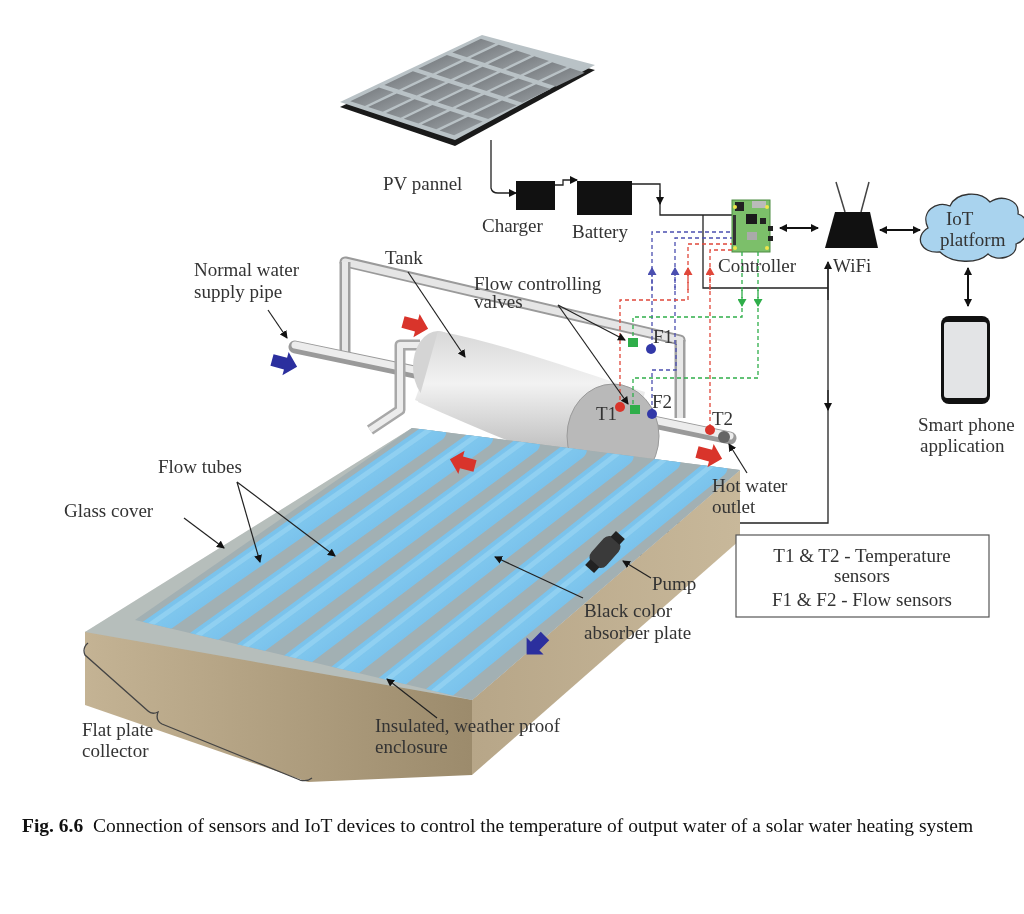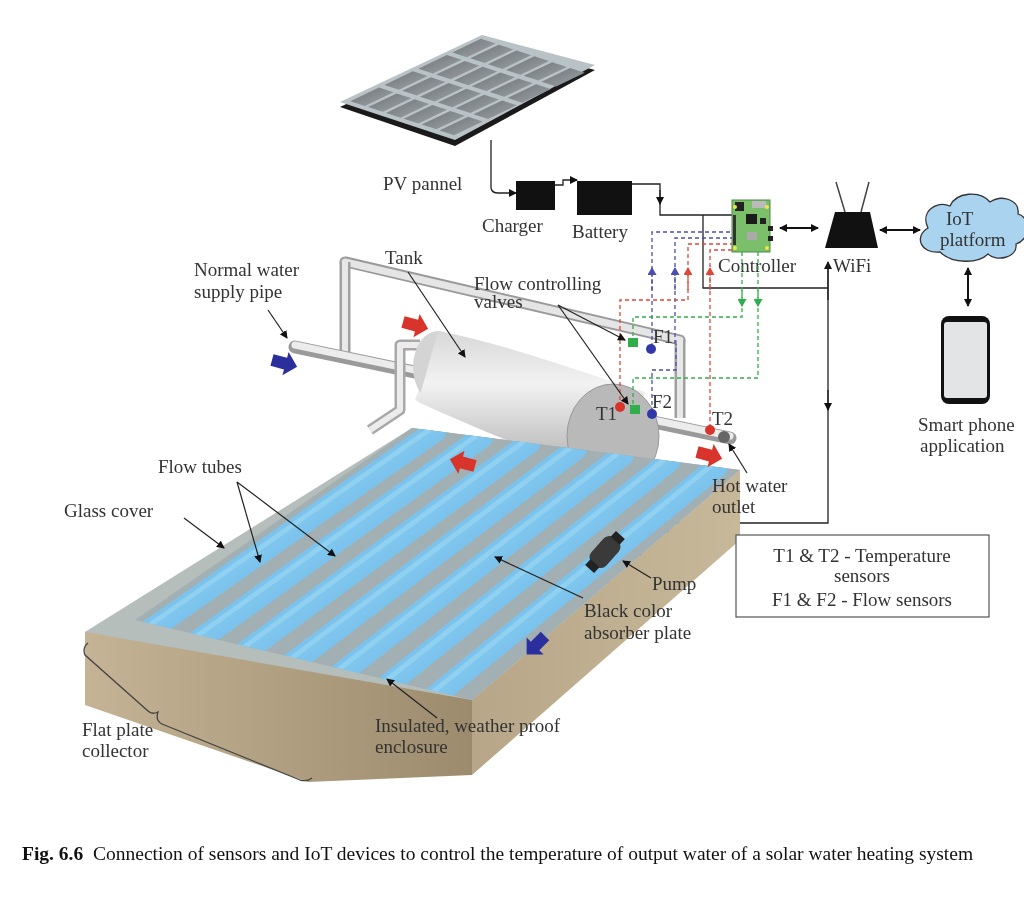--- a/index.html
+++ b/index.html
@@ -1,20 +1,20 @@
 <!DOCTYPE html>
 <html><head>
 <meta charset="utf-8">
 <style>
   html, body { margin: 0; padding: 0; background: #ffffff; }
   body { width: 1024px; height: 914px; position: relative; overflow: hidden; font-family: "Liberation Serif", "DejaVu Serif", serif; }
   #figure { position: absolute; left: 12px; top: 0; width: 934px; height: 800px; margin-left: 28px; }
   svg text { font-family: "Liberation Serif", "DejaVu Serif", serif; fill: #333; }
   .lbl { font-size: 19px; }
-  .caption { position: absolute; left: 22px; top: 840px; width: 990px; font-size: 19.5px; line-height: 28px; color: #111; }
+  .caption { position: absolute; left: 22px; top: 812px; width: 990px; font-size: 19.5px; line-height: 28px; color: #111; }
   .caption b { font-weight: bold; }
 </style>
 </head>
 <body>
 
 <div id="figure">
 <svg width="1024" height="800" viewBox="0 0 1024 800" xmlns="http://www.w3.org/2000/svg">
   <defs>
     <marker id="arrBlk" markerWidth="8" markerHeight="8" refX="7" refY="4" orient="auto" markerUnits="userSpaceOnUse">
       <path d="M0,0 L8,4 L0,8 Z" fill="#111"></path>

